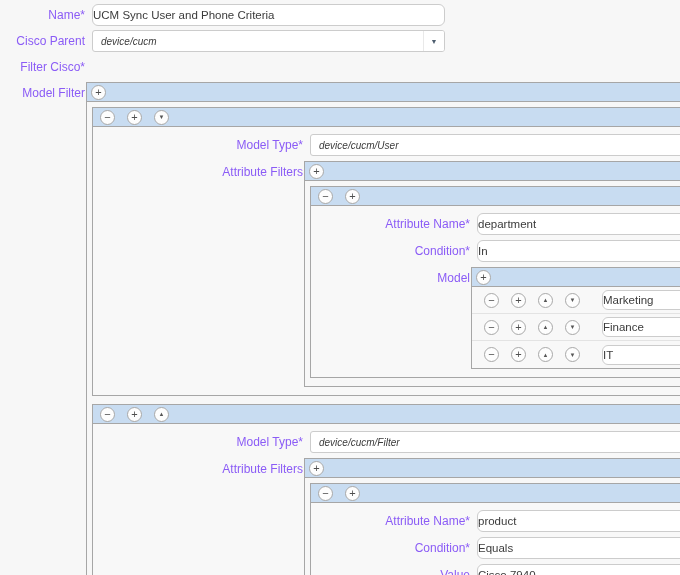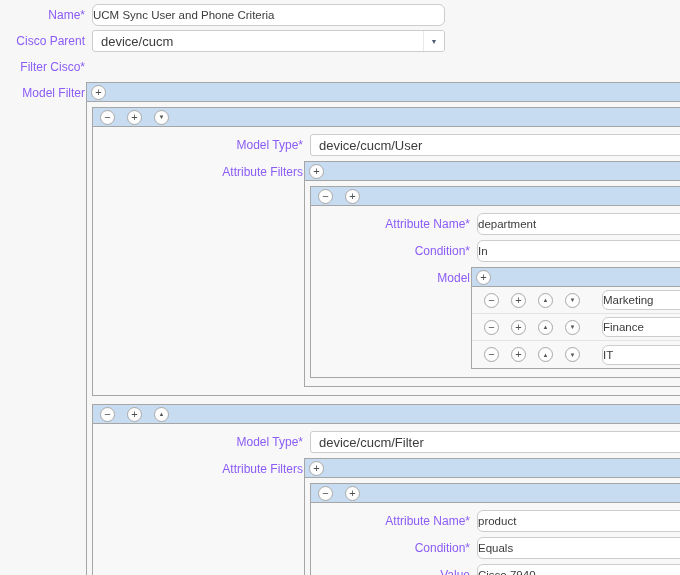--- a/index.html
+++ b/index.html
@@ -22,21 +22,21 @@
     height:22px; border:1px solid #cccccc; border-radius:6px; background:#ffffff;
     padding:0 0; font-size:11.5px; color:#3b3b3b;
     display:flex; align-items:center; white-space:nowrap; overflow:hidden;
   }
   .w-top { width:353px; }
   .w-model { width:416px; }
   .w-attr { width:242px; }
   .w-val  { width:218px; }
 
   .combo { display:flex; align-items:stretch; height:22px; border:1px solid #cccccc; border-radius:3px; background:#ffffff; overflow:hidden; }
-  .combo .ctext { flex:1; padding:0 8px; display:flex; align-items:center; font-size:13px; color:#3b3b3b; white-space:nowrap; overflow:hidden; }
+  .combo .ctext { flex:1; padding:0 8px; display:flex; align-items:center; font-size:10px; color:#3b3b3b; white-space:nowrap; overflow:hidden;font-style:italic; }
   .combo .carrow { width:21px; flex:none; border-left:1px solid #e9e9e9; display:flex; align-items:center; justify-content:center; font-size:7px; color:#4d5d6e; background:#ffffff; }
 
   .flist { flex:1; margin-left:-6px; border:1px solid #a6a6a6; background:#f7f7f7; }
   .addbar { height:19px; background:#c8dcf1; border-bottom:1px solid #a6a6a6; display:flex; align-items:center; padding-left:4px; }
   .panel { border:1px solid #a6a6a6; background:#f8f8f8; margin:5px 5px 8px 5px; }
   .phdr { height:19px; background:#c8dcf1; border-bottom:1px solid #a6a6a6; display:flex; align-items:center; gap:12px; padding-left:7px; }
   .pbody { padding:7px 0 8px 0; }
   .pbody .frow { margin-bottom:5px; }
   .pbody .frow:last-child { margin-bottom:0; }
 

